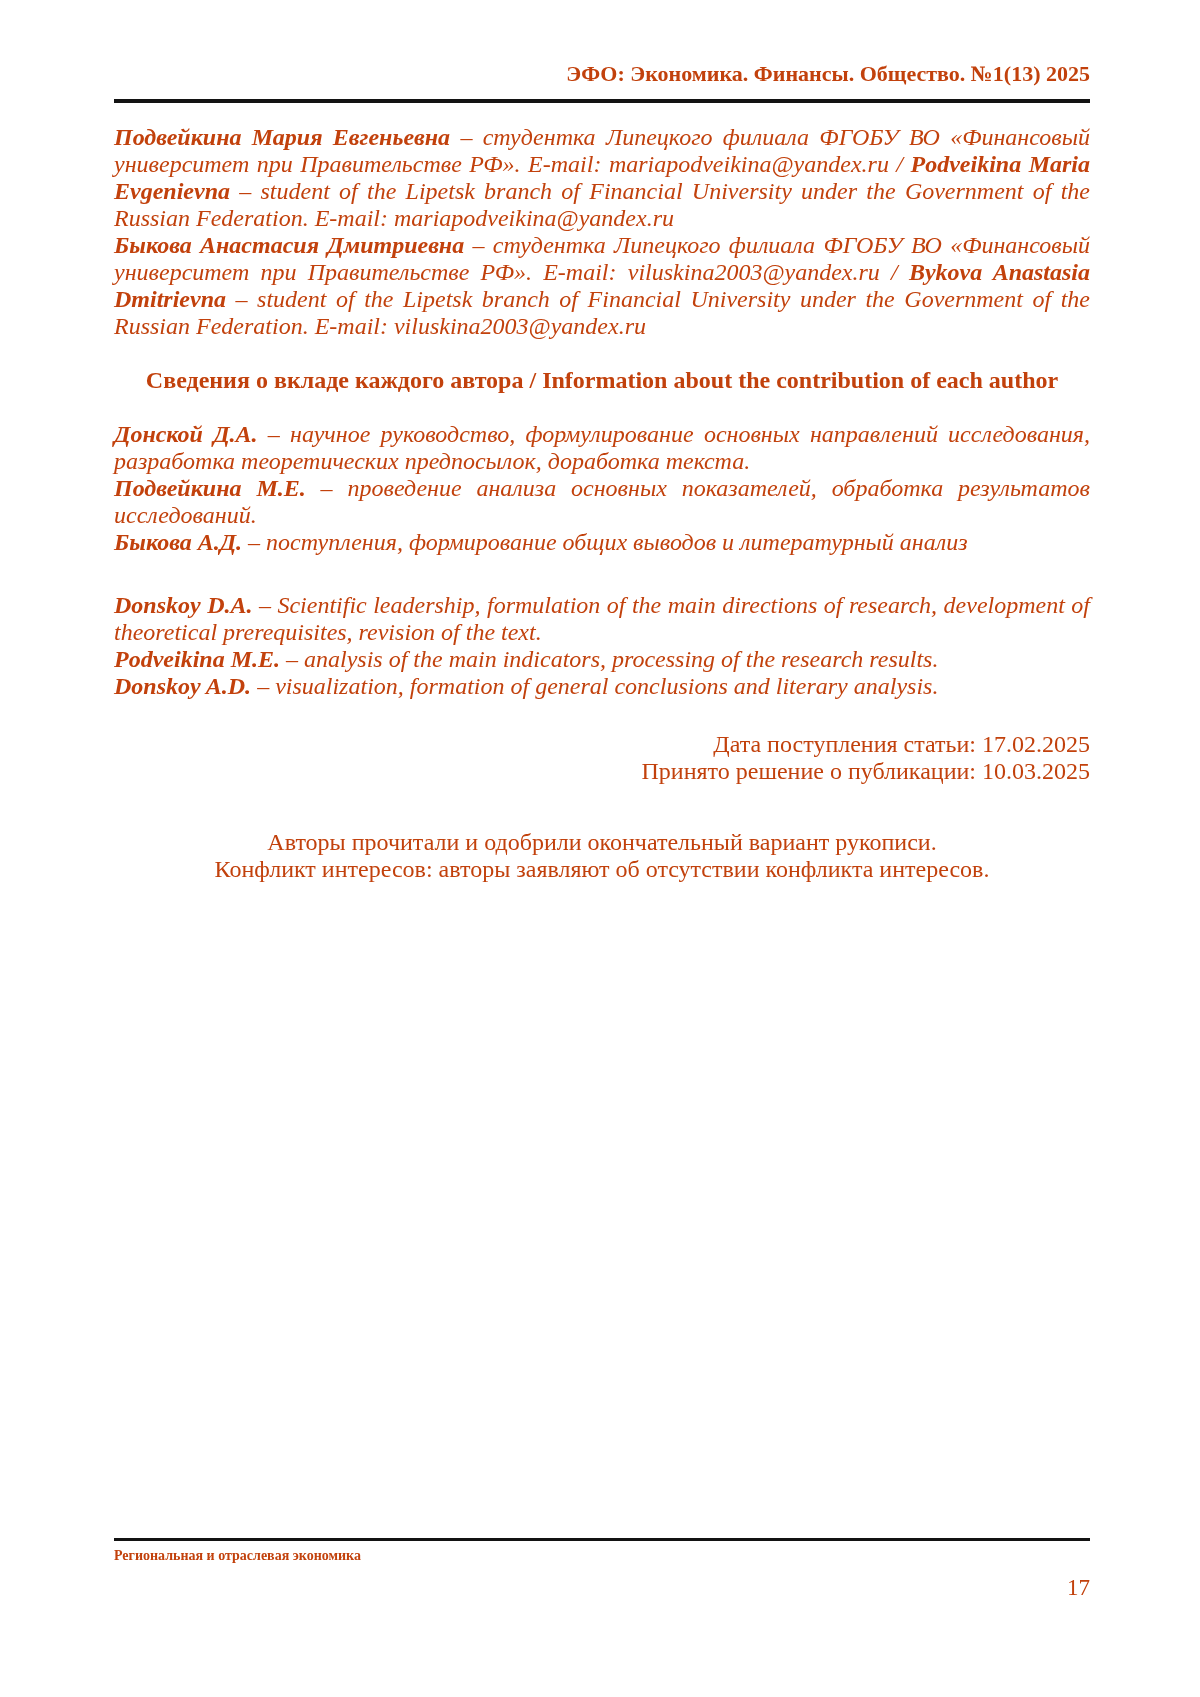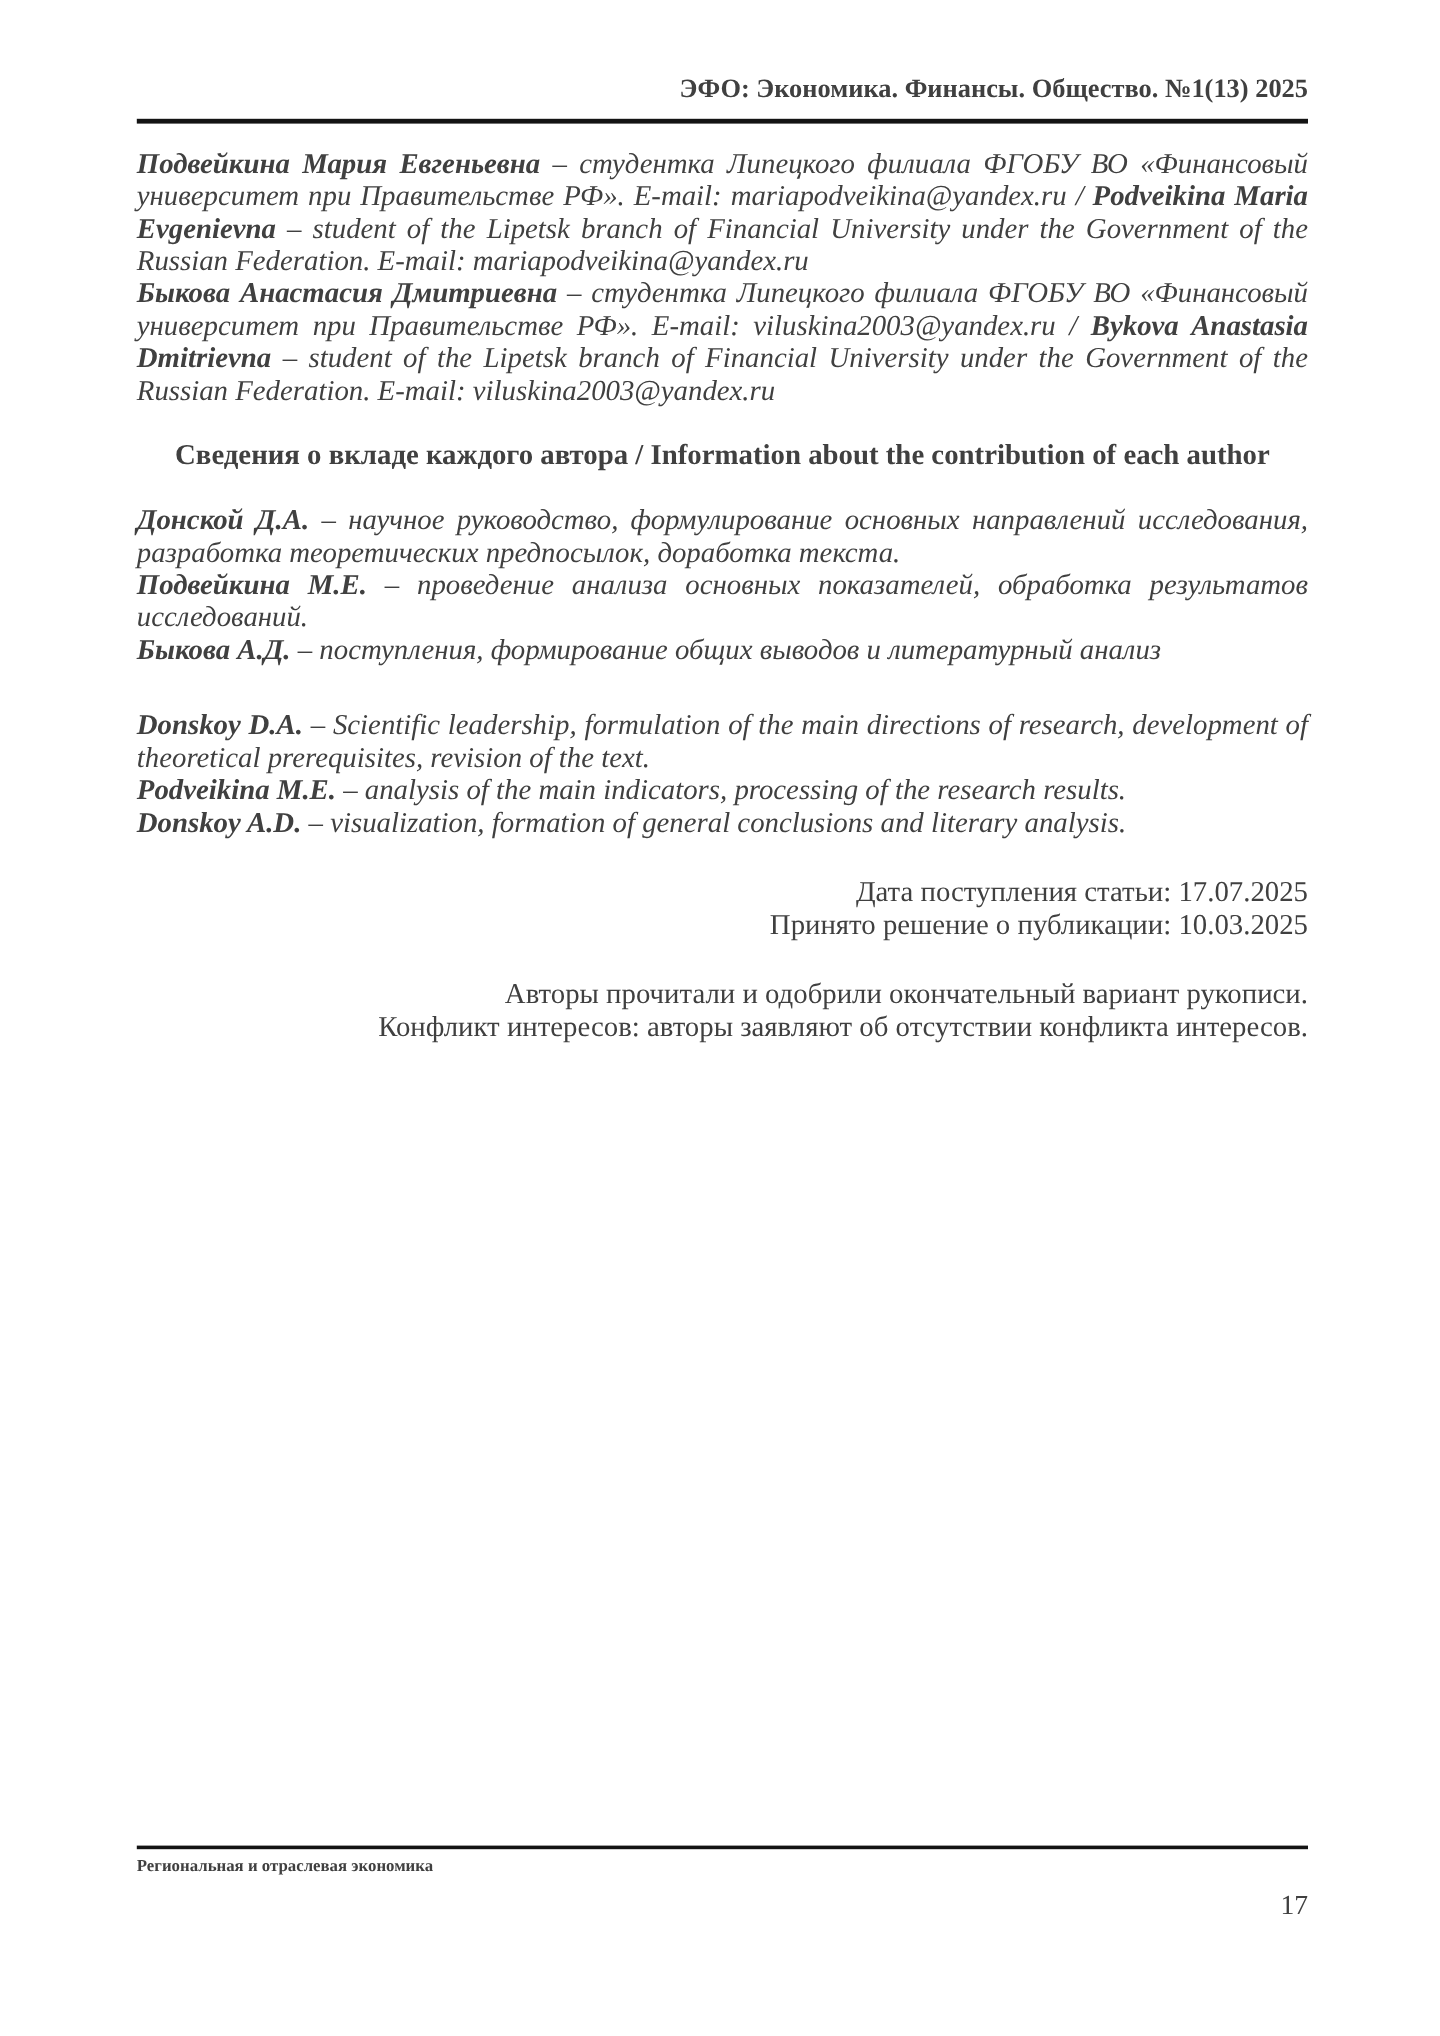--- a/index.html
+++ b/index.html
@@ -1,21 +1,21 @@
 <!DOCTYPE html>
 <html lang="ru"><head>
 <meta charset="utf-8">
 <style>
   html, body { margin: 0; padding: 0; background: #ffffff; }
   .page {
     position: relative;
     width: 1200px;
     height: 1697px;
     background: #ffffff;
-    color: #404040;
+    color: #c2410c;
     font-family: "Liberation Serif", "DejaVu Serif", serif;
     overflow: hidden;
   }
   .margins {
     position: absolute;
     left: 114px;
     width: 976px;
   }
   
   .header { top: 0; }
@@ -52,21 +52,21 @@
     text-align: center;
     white-space: nowrap;
   }
   .contrib {
     font-style: italic;
     text-align: justify;
   }
   .contrib b { font-weight: 700; }
   .block-en { margin-top: 36px; }
   .dates { margin-top: 31px; text-align: right; }
-  .statements { margin-top: 31px; text-align: right; }
+  .statements { margin-top: 44px; text-align: center; }
   .dates p, .statements p { font-style: normal; }
   
   .footer {
     position: absolute;
     top: 1538px;
     left: 114px;
     width: 976px;
   }
   .foot-rule { height: 3px; background: #131313; }
   .footer-section {
@@ -108,21 +108,21 @@
         <p class="contrib"><b>Быкова А.Д.</b><span> – поступления, формирование общих выводов и литературный анализ</span></p>
       </div>
 
       <div class="block-en">
         <p class="contrib"><b>Donskoy D.A.</b><span> – Scientific leadership, formulation of the main directions of research, development of theoretical prerequisites, revision of the text.</span></p>
         <p class="contrib"><b>Podveikina M.E.</b><span> – analysis of the main indicators, processing of the research results.</span></p>
         <p class="contrib"><b>Donskoy A.D.</b><span> – visualization, formation of general conclusions and literary analysis.</span></p>
       </div>
 
       <div class="dates">
-        <p>Дата поступления статьи: 17.07.2025</p>
+        <p>Дата поступления статьи: 17.02.2025</p>
         <p>Принято решение о публикации: 10.03.2025</p>
       </div>
 
       <div class="statements">
         <p>Авторы прочитали и одобрили окончательный вариант рукописи.</p>
         <p>Конфликт интересов: авторы заявляют об отсутствии конфликта интересов.</p>
       </div>
 
     </div>
   </div>

